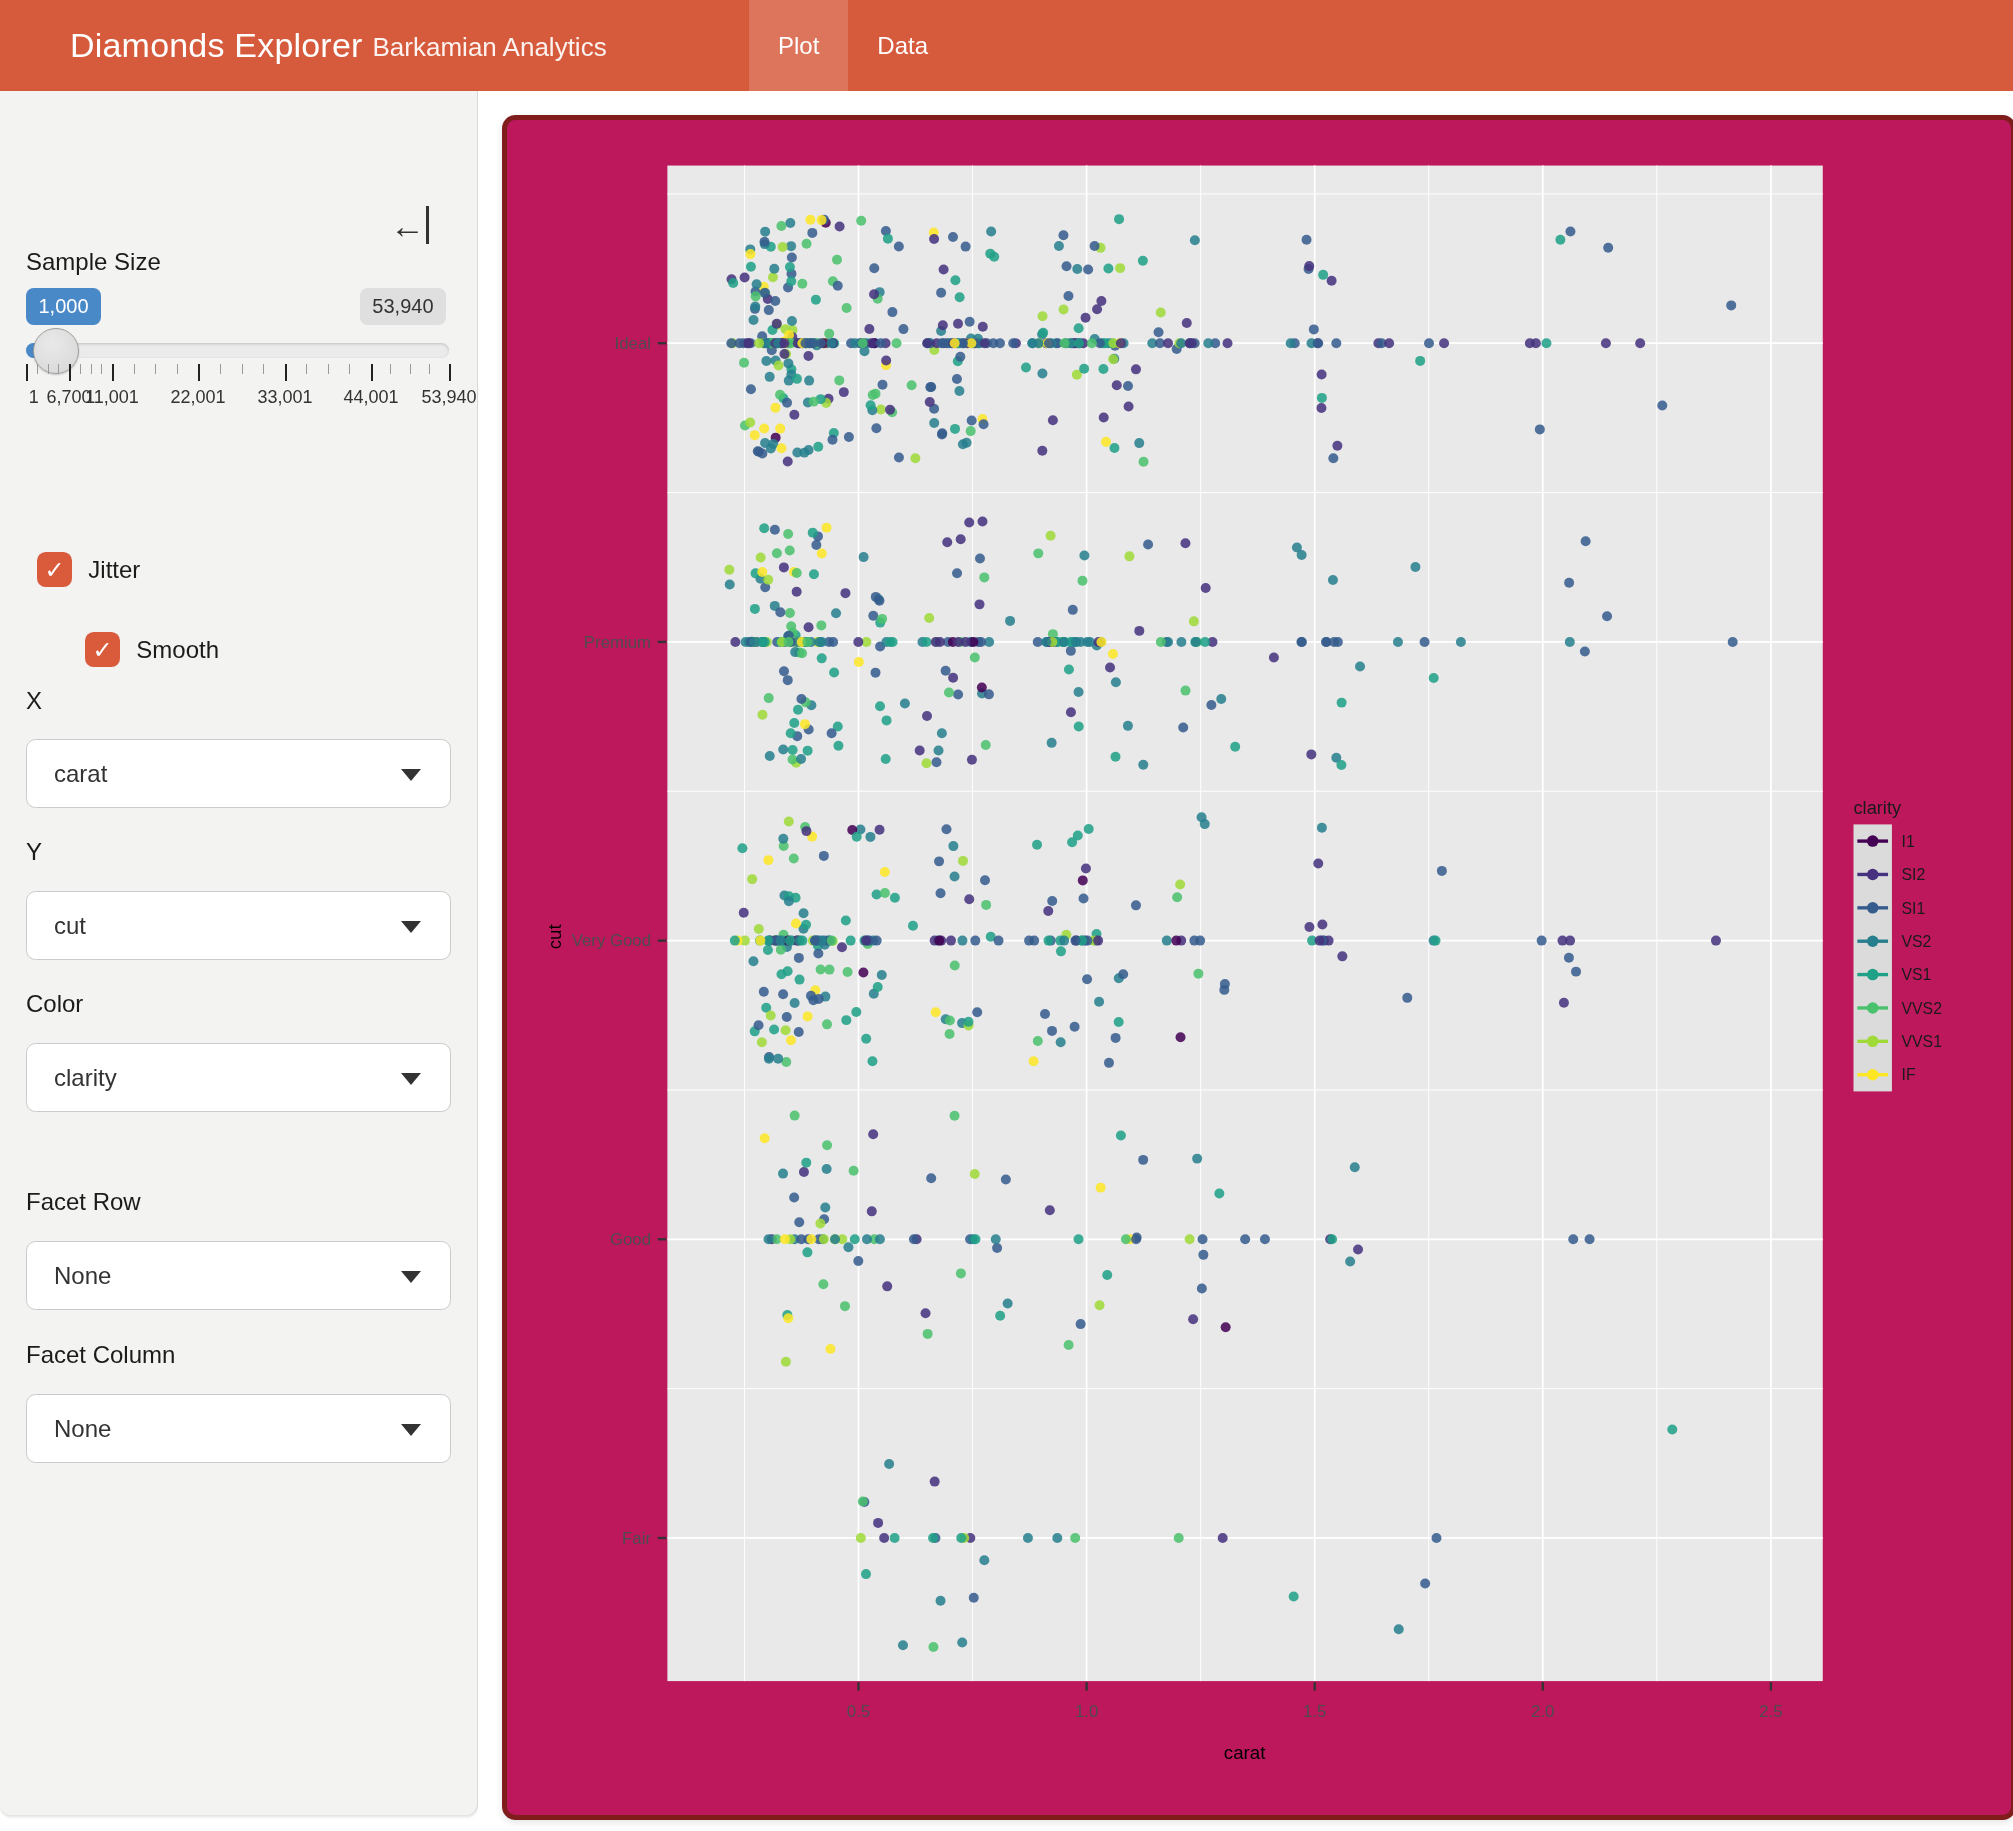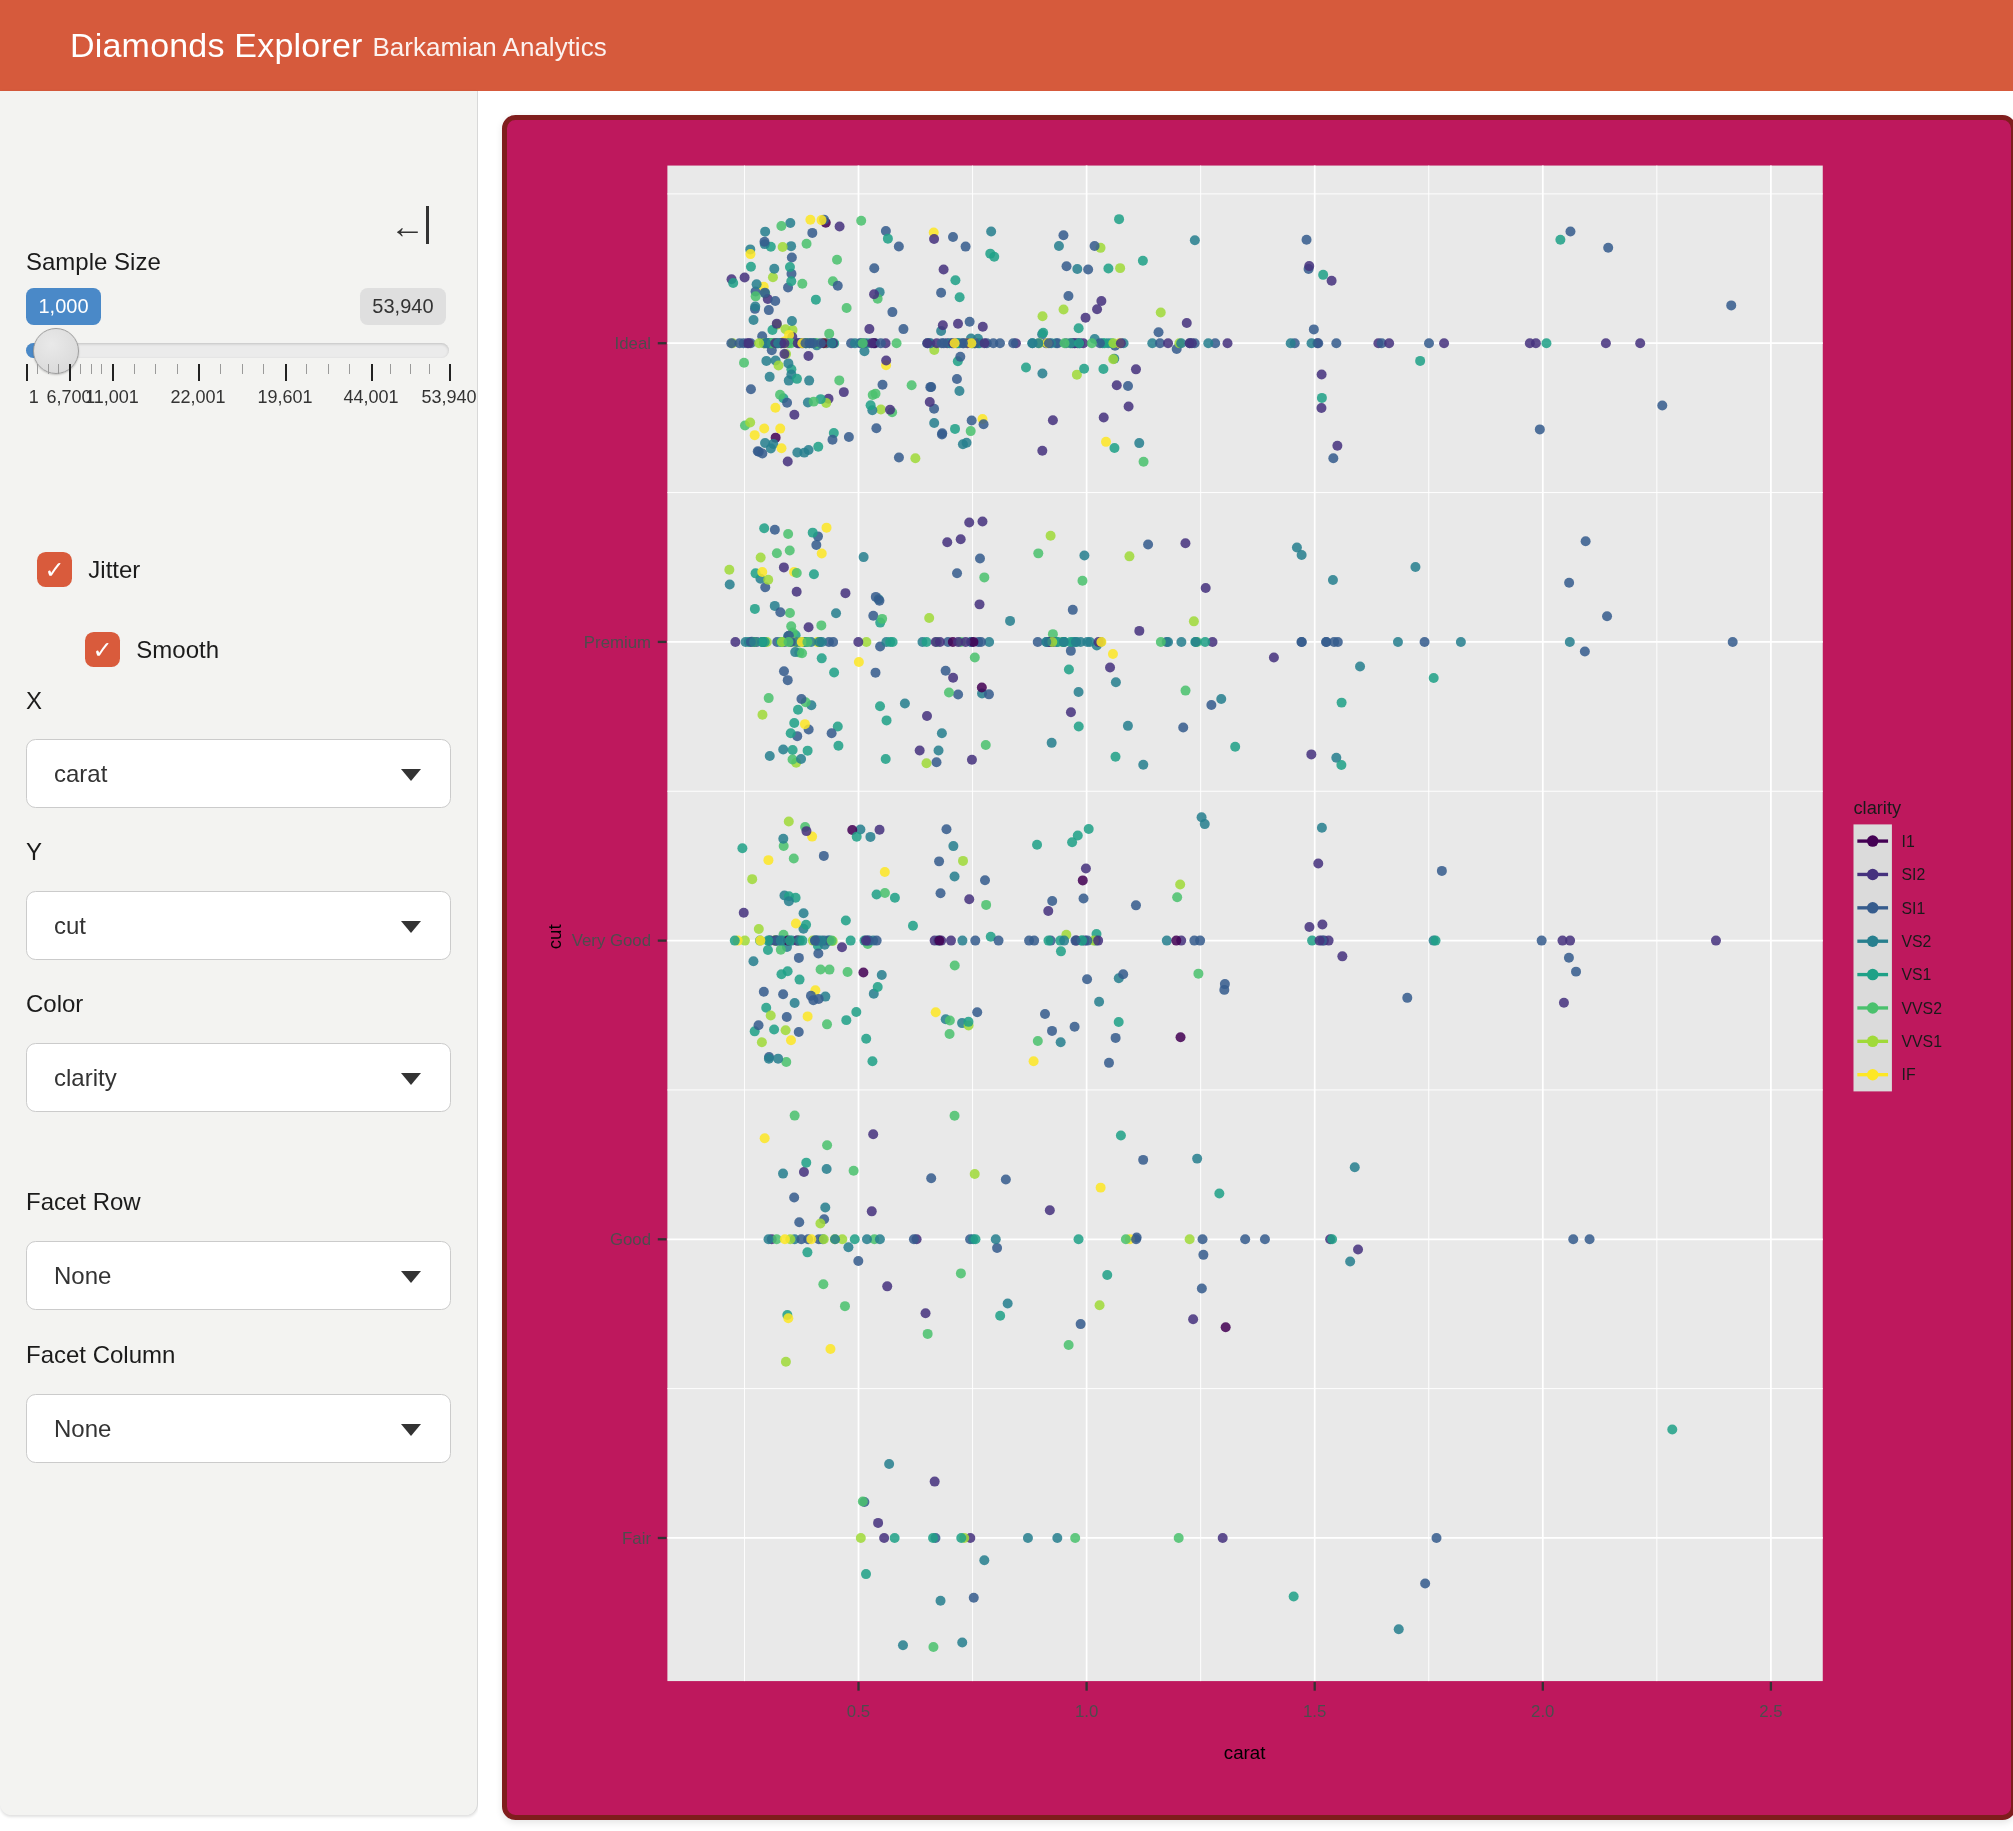--- a/index.html
+++ b/index.html
@@ -56,20 +56,24 @@
   svg text{font-family:"Liberation Sans","DejaVu Sans",sans-serif;}
 </style>
 </head>
 <body>
 
 <div class="app">
 
   <header class="navbar">
     <div class="brand">Diamonds Explorer</div>
     <div class="subtitle">Barkamian Analytics</div>
+    <nav class="tabs">
+        <div class="tab active">Plot</div>
+        <div class="tab">Data</div>
+      </nav>
   </header>
 
   <aside class="sidebar">
     <div class="collapse-btn">
       <span class="arrow">←</span>
       <span class="bar"></span>
     </div>
 
     <div class="side-label" style="top:157px">Sample Size</div>
     <div class="badge blue">1,000</div>
@@ -97,21 +101,21 @@
         <div class="s-tick-label" style="left: 86px;">11,001</div>
         <div class="s-tick" style="left: 172px; width: 1.9px; height: 17.3px;"></div>
         <div class="s-tick minor" style="left: 194px; width: 1px; height: 9.6px;"></div>
         <div class="s-tick minor" style="left: 216px; width: 1px; height: 9.6px;"></div>
         <div class="s-tick minor" style="left: 237px; width: 1px; height: 9.6px;"></div>
         <div class="s-tick-label" style="left: 172px;">22,001</div>
         <div class="s-tick" style="left: 259px; width: 1.9px; height: 17.3px;"></div>
         <div class="s-tick minor" style="left: 280px; width: 1px; height: 9.6px;"></div>
         <div class="s-tick minor" style="left: 302px; width: 1px; height: 9.6px;"></div>
         <div class="s-tick minor" style="left: 323px; width: 1px; height: 9.6px;"></div>
-        <div class="s-tick-label" style="left: 259px;">19,601</div>
+        <div class="s-tick-label" style="left: 259px;">33,001</div>
         <div class="s-tick" style="left: 345px; width: 1.9px; height: 17.3px;"></div>
         <div class="s-tick minor" style="left: 364px; width: 1px; height: 9.6px;"></div>
         <div class="s-tick minor" style="left: 384px; width: 1px; height: 9.6px;"></div>
         <div class="s-tick minor" style="left: 403px; width: 1px; height: 9.6px;"></div>
         <div class="s-tick-label" style="left: 345px;">44,001</div>
         <div class="s-tick" style="left: 423px; width: 1.9px; height: 17.3px;"></div>
         <div class="s-tick-label" style="left: 423px;">53,940</div>
       </div>
 
     <div id="checkbox-group">

